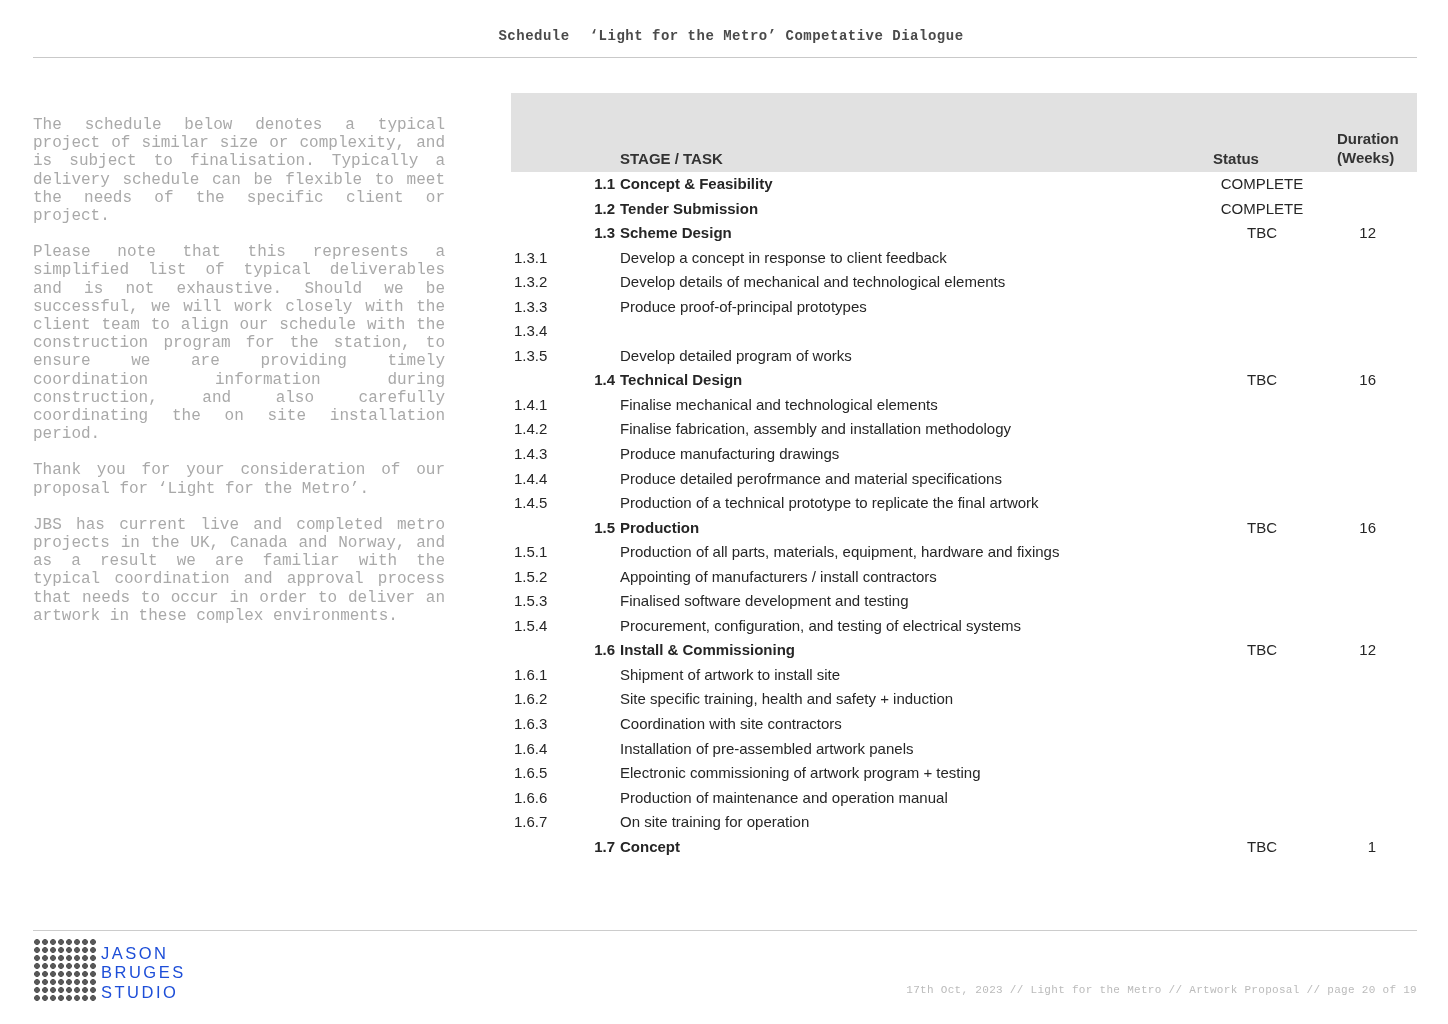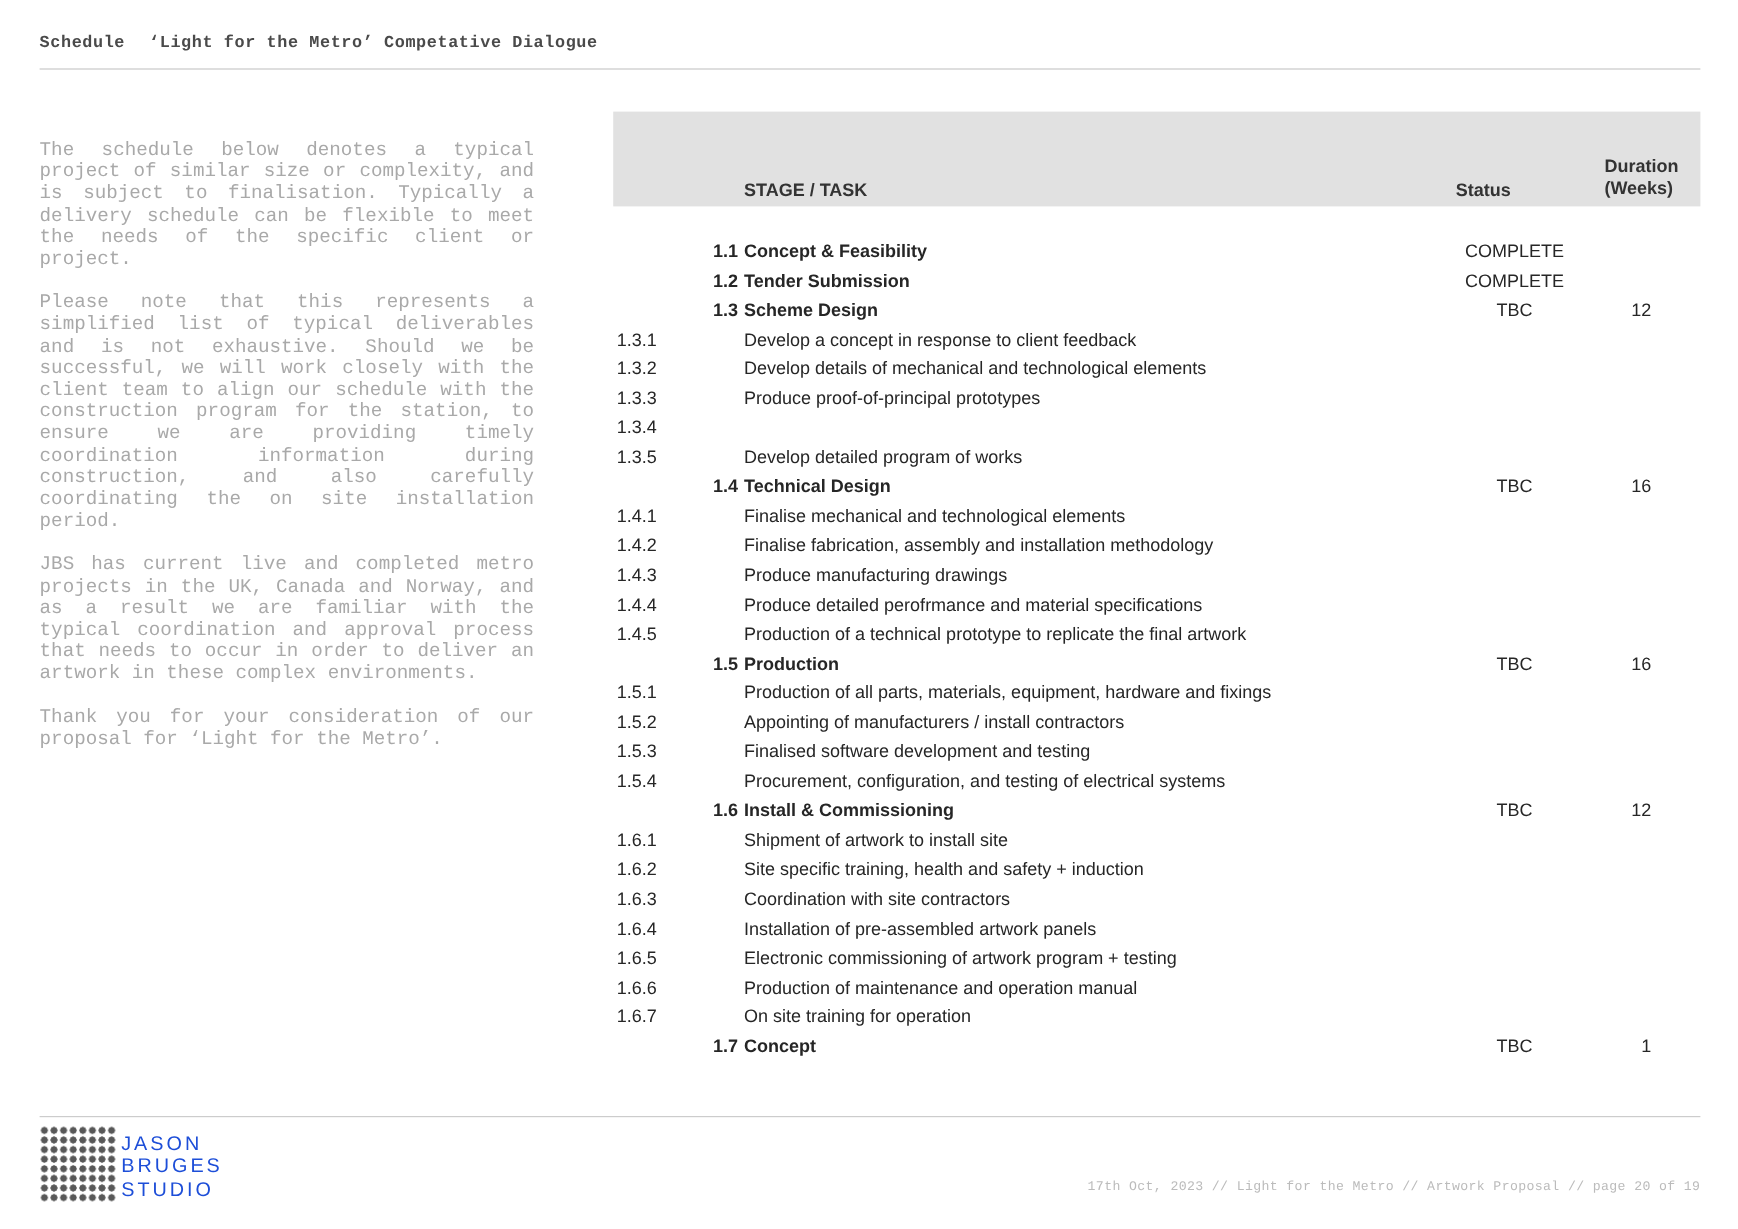--- a/index.html
+++ b/index.html
@@ -8,23 +8,23 @@
     width: 1448px;
     height: 1024px;
     background: #ffffff;
     overflow: hidden;
     font-family: "Liberation Sans", sans-serif;
   }
 
   
   .topbar {
     position: absolute;
-    left: 33px; right: 31px; top: 28px;
+    left: 45px; right: 31px; top: 28px;
     display: flex;
-    justify-content: flex-start;
+    justify-content: center;
     font-family: "Liberation Mono", monospace;
     font-weight: bold;
     font-size: 14px;
     letter-spacing: 0.5px;
     color: #4a4a4a;
     white-space: nowrap;
     gap: 20px;
   }
   .divider {
     position: absolute;
@@ -58,21 +58,21 @@
     height: 79px;
     background: #e1e1e1;
     display: flex;
     align-items: flex-end;
     box-sizing: border-box;
     padding-bottom: 5px;
     font-weight: bold;
     font-size: 15px;
     color: #333333;
   }
-  .tbody { margin-top: 26px; }
+  .tbody { }
   .row {
     display: flex;
     height: 24.55px;
     line-height: 24.55px;
     font-size: 15px;
     color: #262626;
     white-space: nowrap;
   }
   .cell-num   { flex: none; width: 104px; box-sizing: border-box; }
   .cell-title { flex: 1; margin-left: 5px; overflow: hidden; }
@@ -122,22 +122,22 @@
 
   <div class="topbar">
     <span>Schedule</span>
     <span>‘Light for the Metro’ Competative Dialogue</span>
   </div>
   <div class="divider top-divider"></div>
 
   <div class="intro">
       <p>The schedule below denotes a typical project of similar size or complexity, and is subject to finalisation. Typically a delivery schedule can be flexible to meet the needs of the specific client or project.</p>
       <p>Please note that this represents a simplified list of typical deliverables and is not exhaustive. Should we be successful, we will work closely with the client team to align our schedule with the construction program for the station, to ensure we are providing timely coordination information during construction, and also carefully coordinating the on site installation period.</p>
+      <p>Thank you for your consideration of our proposal for ‘Light for the Metro’.</p>
       <p>JBS has current live and completed metro projects in the UK, Canada and Norway, and as a result we are familiar with the typical coordination and approval process that needs to occur in order to deliver an artwork in these complex environments.</p>
-      <p>Thank you for your consideration of our proposal for ‘Light for the Metro’.</p>
     </div>
 
   <div class="sched-table">
     <div class="thead">
       <span class="cell-num"></span>
       <span class="cell-title">STAGE / TASK</span>
       <span class="cell-status">Status</span>
       <span class="cell-dur">
         <span>Duration</span>
         <span>(Weeks)</span>

